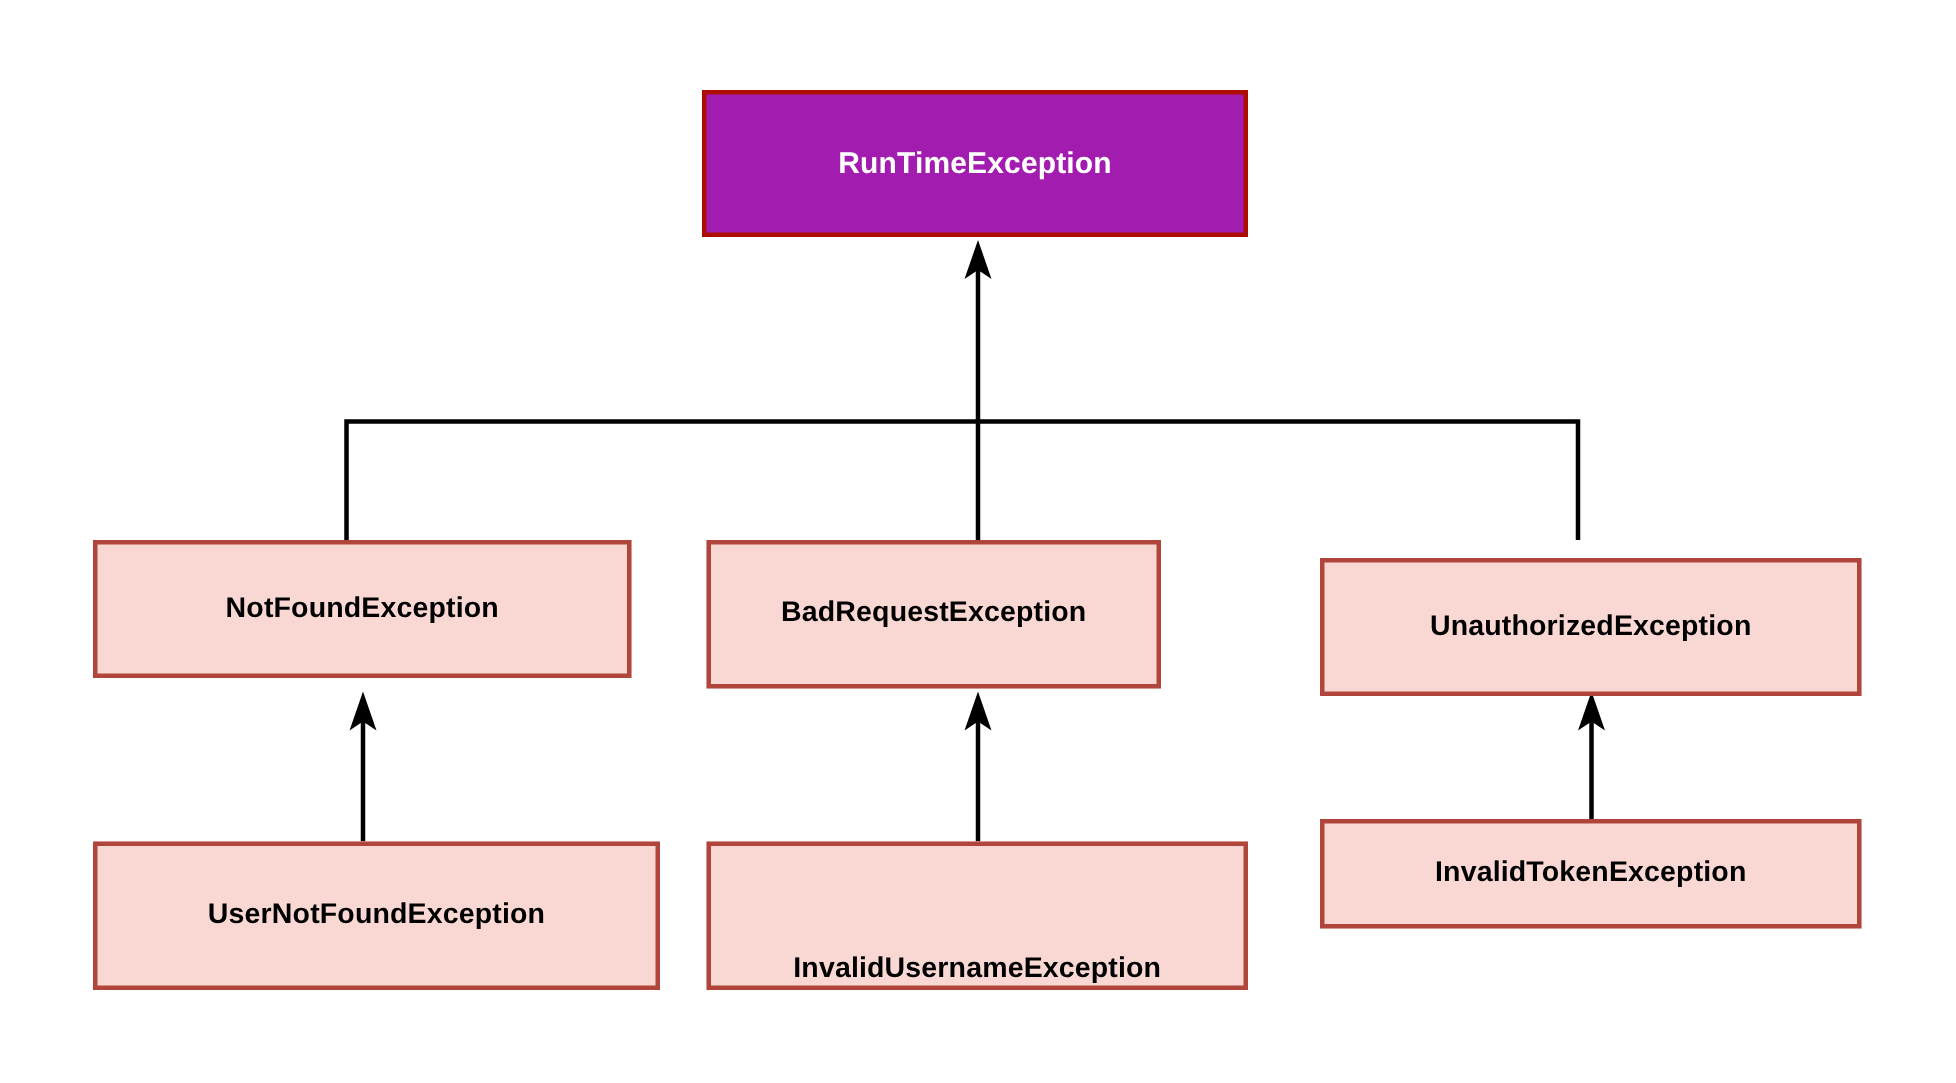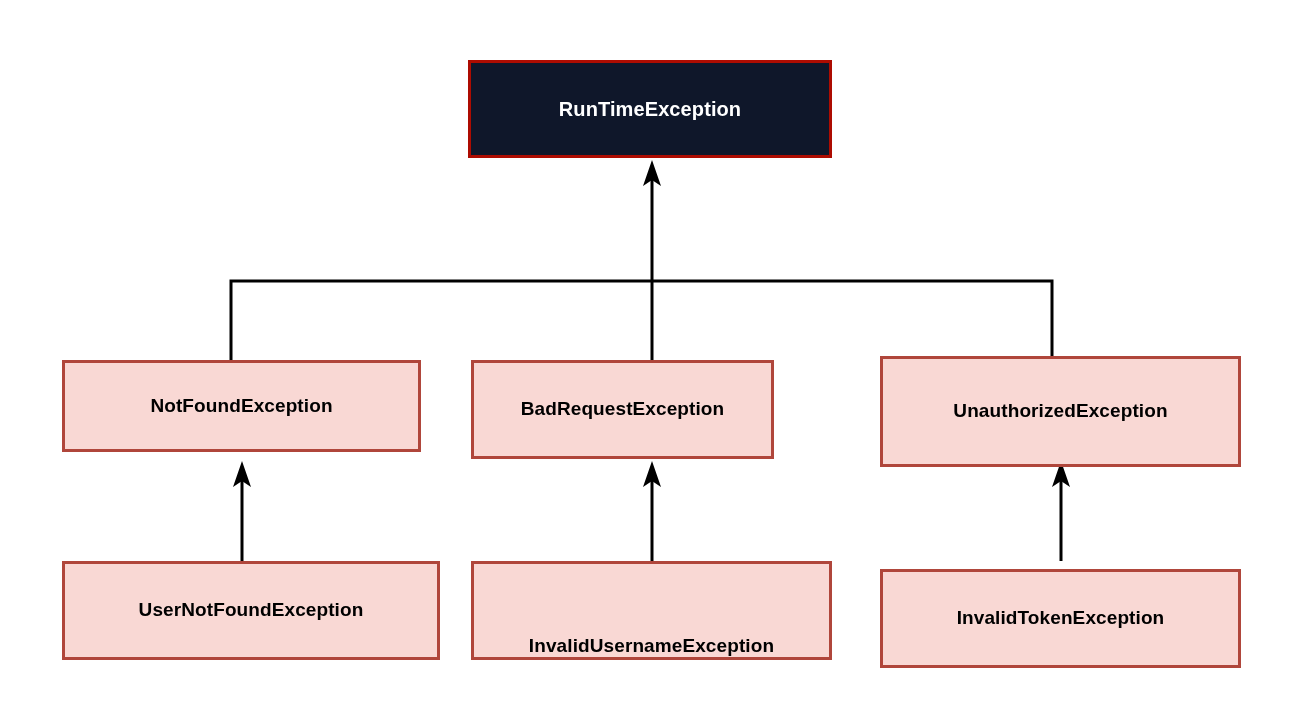--- a/index.html
+++ b/index.html
@@ -23,21 +23,21 @@
     display: flex;
     align-items: center;
     justify-content: center;
     text-align: center;
     font-weight: bold;
     letter-spacing: 0.1px;
     line-height: 1.1;
     user-select: none;
   }
   .node-root {
-    background: #0f172a;
+    background: #a21caf;
     border: 3px solid #ad0c01;
     color: #ffffff;
     font-size: 20px;
   }
   .node-sub {
     background: #f9d8d4;
     border: 3px solid #b0463b;
     color: #000000;
     font-size: 19px;
   }
@@ -86,29 +86,29 @@
     </div>
 
   <div class="node node-sub" style="left: 62px; top: 360px; width: 359px; height: 92px;">
       <span>NotFoundException</span>
     </div>
 
   <div class="node node-sub" style="left: 471px; top: 360px; width: 303px; height: 99px;">
       <span>BadRequestException</span>
     </div>
 
-  <div class="node node-sub" style="left: 880px; top: 356px; width: 361px; height: 111px; justify-content: center;">
+  <div class="node node-sub" style="left: 880px; top: 372px; width: 361px; height: 92px; justify-content: center;">
       <span>UnauthorizedException</span>
     </div>
 
   <div class="node node-sub" style="left: 62px; top: 561px; width: 378px; height: 99px;">
       <span>UserNotFoundException</span>
     </div>
 
   <div class="node node-sub" style="left: 471px; top: 561px; width: 361px; height: 99px; align-items: flex-end;">
       <span>InvalidUsernameException</span>
     </div>
 
-  <div class="node node-sub" style="left: 880px; top: 569px; width: 361px; height: 99px;">
+  <div class="node node-sub" style="left: 880px; top: 546px; width: 361px; height: 73px;">
       <span>InvalidTokenException</span>
     </div>
 
 </div>
 
 </body></html>

